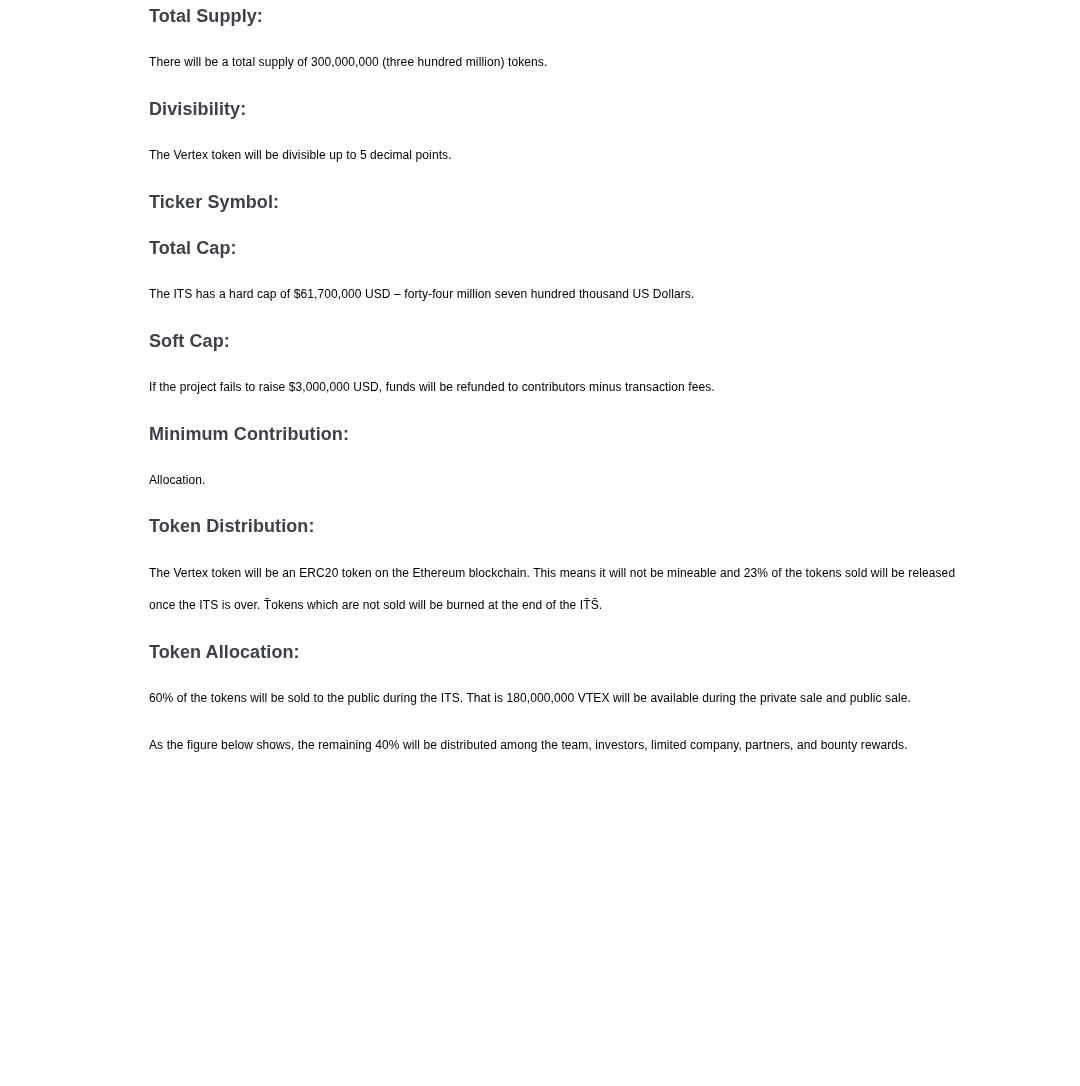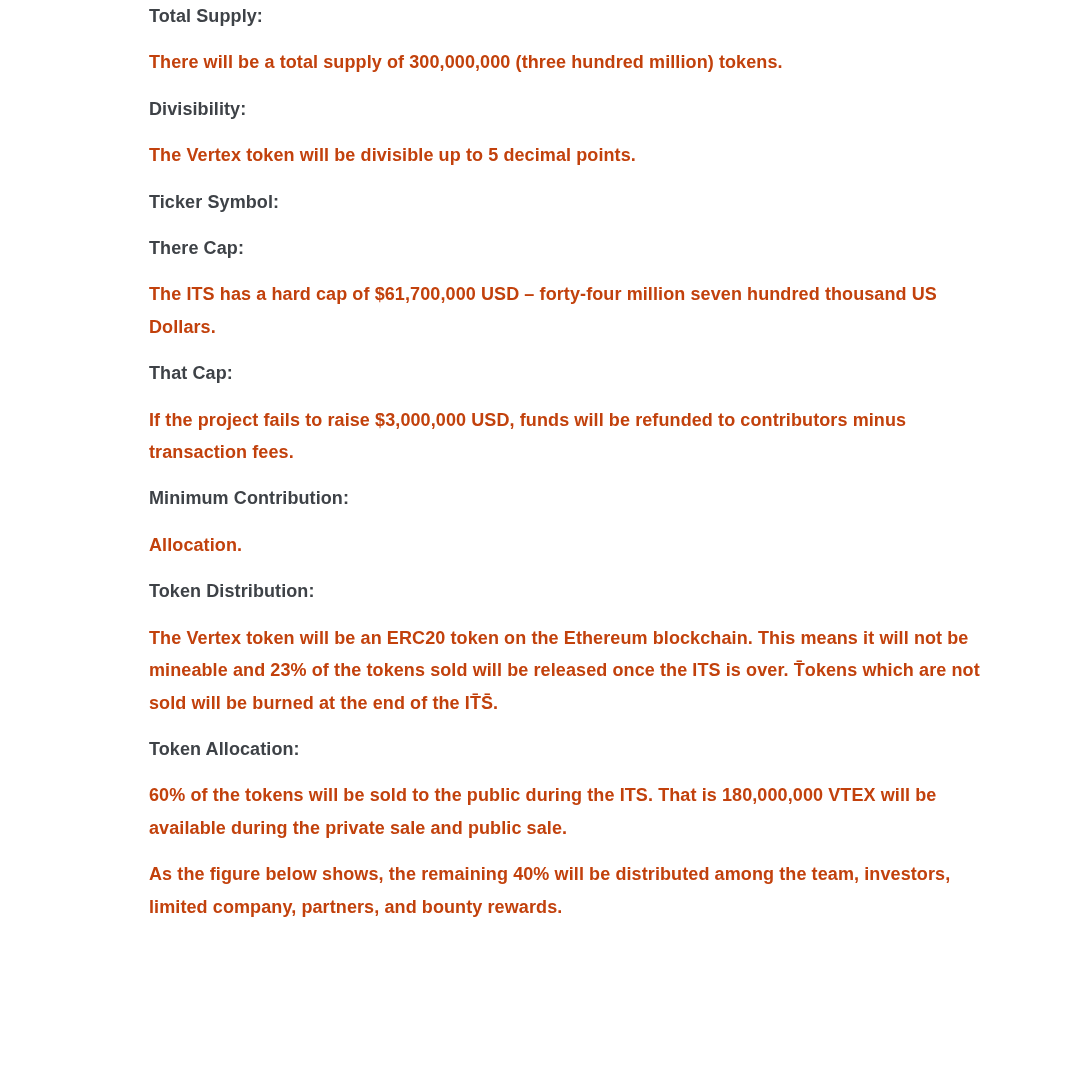--- a/index.html
+++ b/index.html
@@ -28,23 +28,23 @@
   }
   .section-heading {
     font-size: 18px;
     font-weight: 700;
     color: #3e4247;
     line-height: 32.4px;
     margin: 0 0 14px 0;
     letter-spacing: 0.1px;
   }
   .section-paragraph {
-    font-size: 18px;
-    font-weight: 700;
-    color: #c2410c;
+    font-size: 12px;
+    font-weight: 400;
+    color: #000000;
     line-height: 32.4px;
     margin: 0 0 14px 0;
     letter-spacing: 0.1px;
   }
 </style>
 </head>
 <body>
 
 <div class="doc-page">
   <div class="doc-content">
@@ -56,26 +56,26 @@
   <section class="doc-section">
     <h4 class="section-heading">Divisibility:</h4>
   <p class="section-paragraph">The Vertex token will be divisible up to 5 decimal points.</p>
       </section>
 
   <section class="doc-section">
     <h4 class="section-heading">Ticker Symbol:</h4>
       </section>
 
   <section class="doc-section">
-    <h4 class="section-heading">There Cap:</h4>
+    <h4 class="section-heading">Total Cap:</h4>
   <p class="section-paragraph">The ITS has a hard cap of $61,700,000 USD – forty-four million seven hundred thousand US Dollars.</p>
       </section>
 
   <section class="doc-section">
-    <h4 class="section-heading">That Cap:</h4>
+    <h4 class="section-heading">Soft Cap:</h4>
   <p class="section-paragraph">If the project fails to raise $3,000,000 USD, funds will be refunded to contributors minus transaction fees.</p>
       </section>
 
   <section class="doc-section">
     <h4 class="section-heading">Minimum Contribution:</h4>
       </section>
 
   <section class="doc-section">
   <p class="section-paragraph">Allocation.</p>
       </section>

